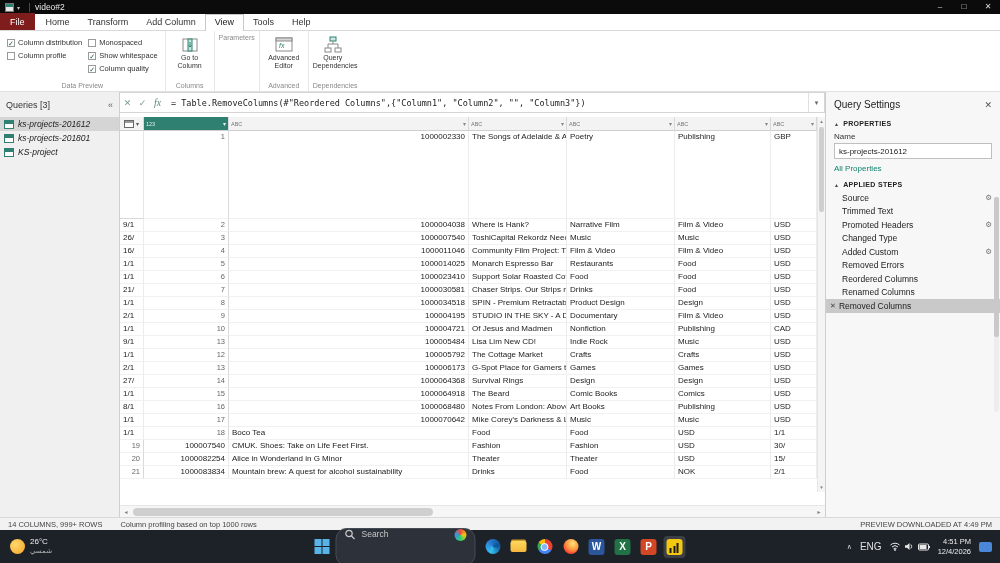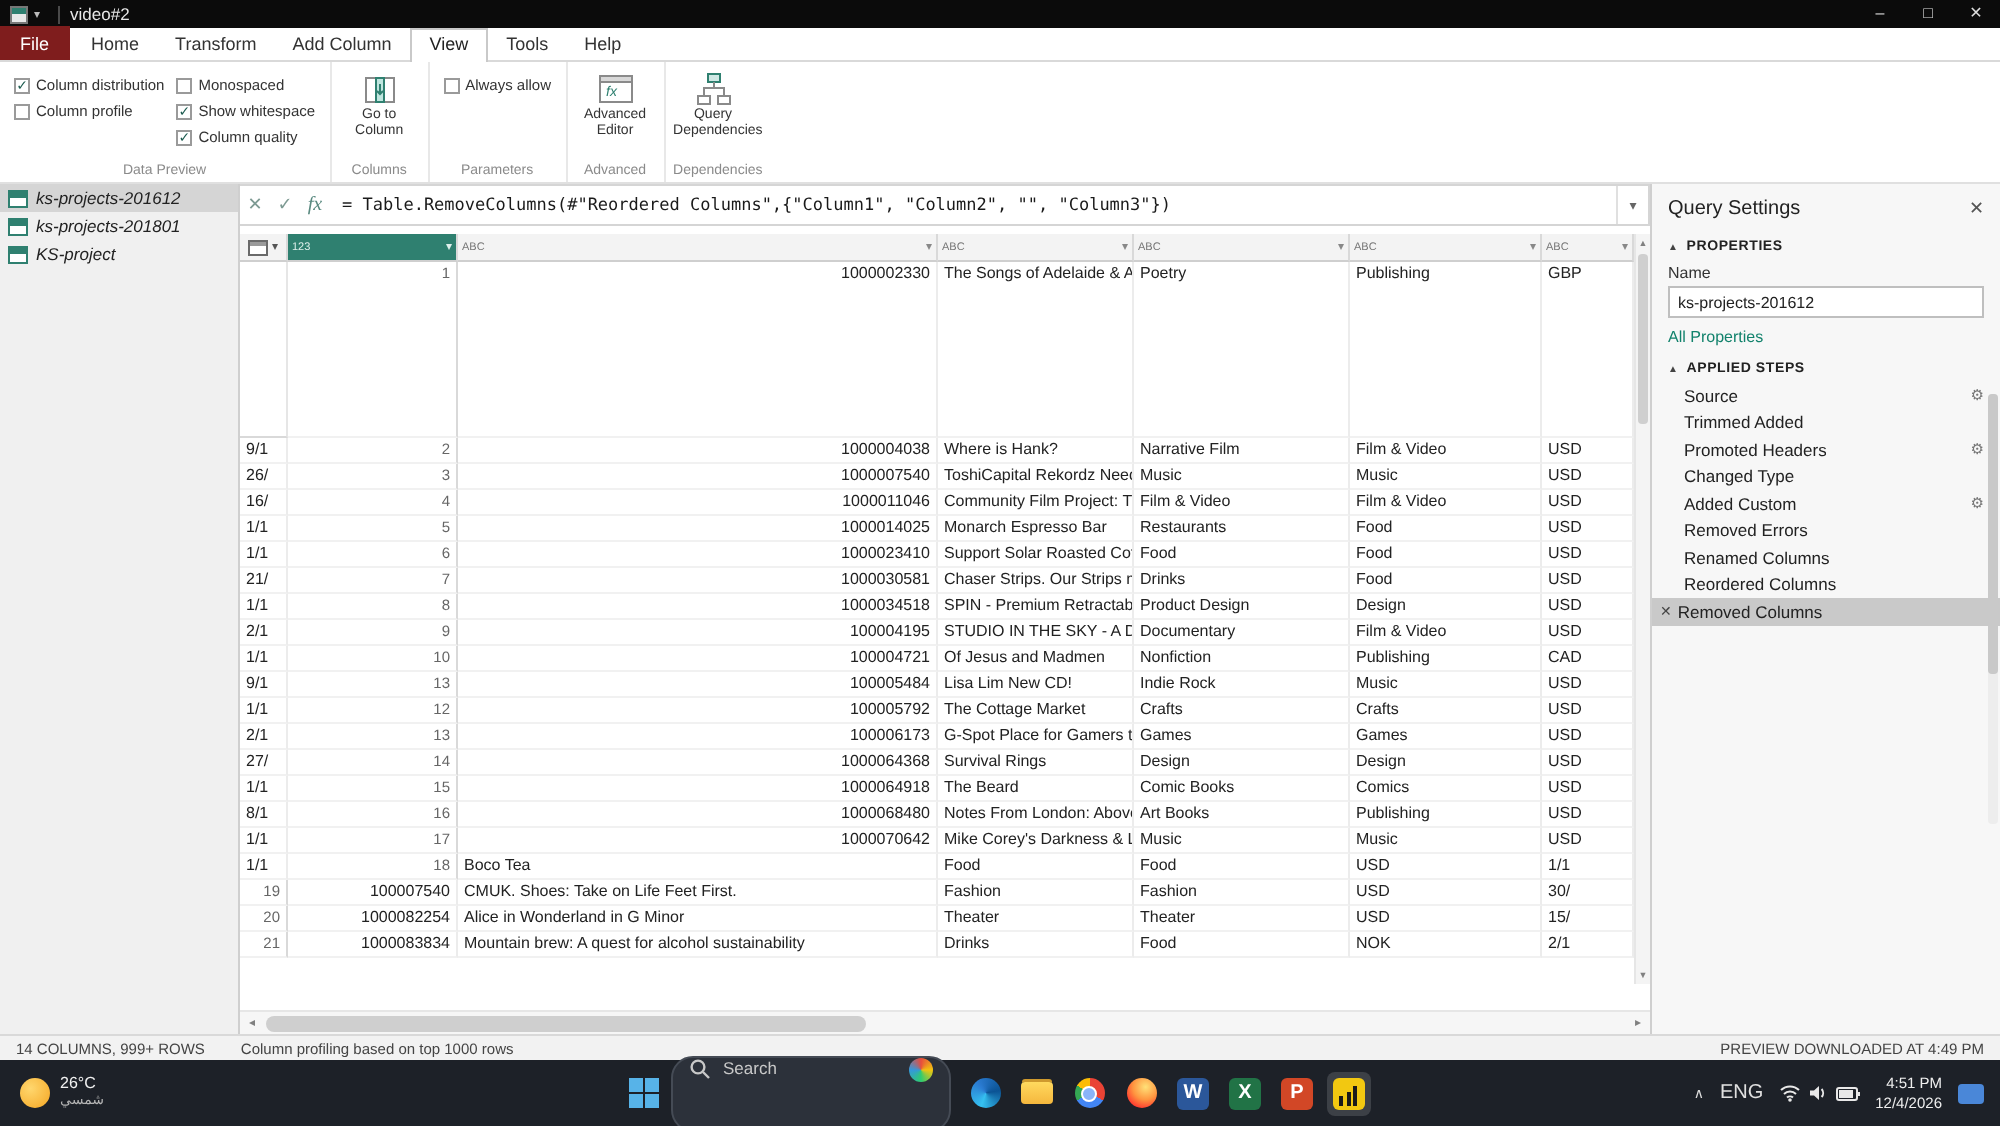--- a/index.html
+++ b/index.html
@@ -220,28 +220,20 @@
                 <path d="M9 6 L9 11 M7.5 9.5 L9 11 L10.5 9.5" stroke="#2f8070" fill="none"></path>
               </svg>
           </span>
           <span class="rbl">Go to Column</span>
         </div>
       </div>
       <div class="rg-label">Columns</div>
     </div>
 
     <div class="rgroup">
-      <div class="rg-content">
-        <div class="cb-col">
-          <label class="cbx">
-            <span class="box"></span>
-            <span class="cbl">Always allow</span>
-          </label>
-        </div>
-      </div>
       <div class="rg-label">Parameters</div>
     </div>
 
     <div class="rgroup">
       <div class="rg-content">
         <div class="rbtn">
           <span class="ric">
             <svg width="20" height="18" viewBox="0 0 20 18">
                 <rect x="2" y="2" width="16" height="13" fill="#fff" stroke="#8a8a8a"></rect>
                 <rect x="2" y="2" width="16" height="3" fill="#d8d8d8" stroke="#8a8a8a"></rect>
@@ -268,20 +260,24 @@
           <span class="rbl">Query Dependencies</span>
         </div>
       </div>
       <div class="rg-label">Dependencies</div>
     </div>
   </div>
 
   <div class="main">
 
     <div class="queries">
+      <div class="q-header">
+        <span class="q-title">Queries [3]</span>
+        <span class="collapse">«</span>
+      </div>
       <div>
           <div class="q-item sel">
             <span class="q-ic"></span>
             <span class="q-lbl">ks-projects-201612</span>
           </div>
           <div class="q-item">
             <span class="q-ic"></span>
             <span class="q-lbl">ks-projects-201801</span>
           </div>
           <div class="q-item">
@@ -511,41 +507,41 @@
       <div class="s-section">
         <span class="s-tri">▲</span>
         <span>APPLIED STEPS</span>
       </div>
       <div class="steps">
           <div class="step">
             <span class="step-lbl">Source</span>
             <span class="step-gear">⚙</span>
           </div>
           <div class="step">
-            <span class="step-lbl">Trimmed Added</span>
+            <span class="step-lbl">Trimmed Text</span>
           </div>
           <div class="step">
             <span class="step-lbl">Promoted Headers</span>
             <span class="step-gear">⚙</span>
           </div>
           <div class="step">
             <span class="step-lbl">Changed Type</span>
           </div>
           <div class="step">
             <span class="step-lbl">Added Custom</span>
             <span class="step-gear">⚙</span>
           </div>
           <div class="step">
             <span class="step-lbl">Removed Errors</span>
           </div>
           <div class="step">
+            <span class="step-lbl">Reordered Columns</span>
+          </div>
+          <div class="step">
             <span class="step-lbl">Renamed Columns</span>
-          </div>
-          <div class="step">
-            <span class="step-lbl">Reordered Columns</span>
           </div>
           <div class="step sel">
             <span class="step-x">✕</span>
             <span class="step-lbl">Removed Columns</span>
           </div>
         </div>
       <div class="s-scroll">
         <div class="s-thumb"></div>
       </div>
     </div>

